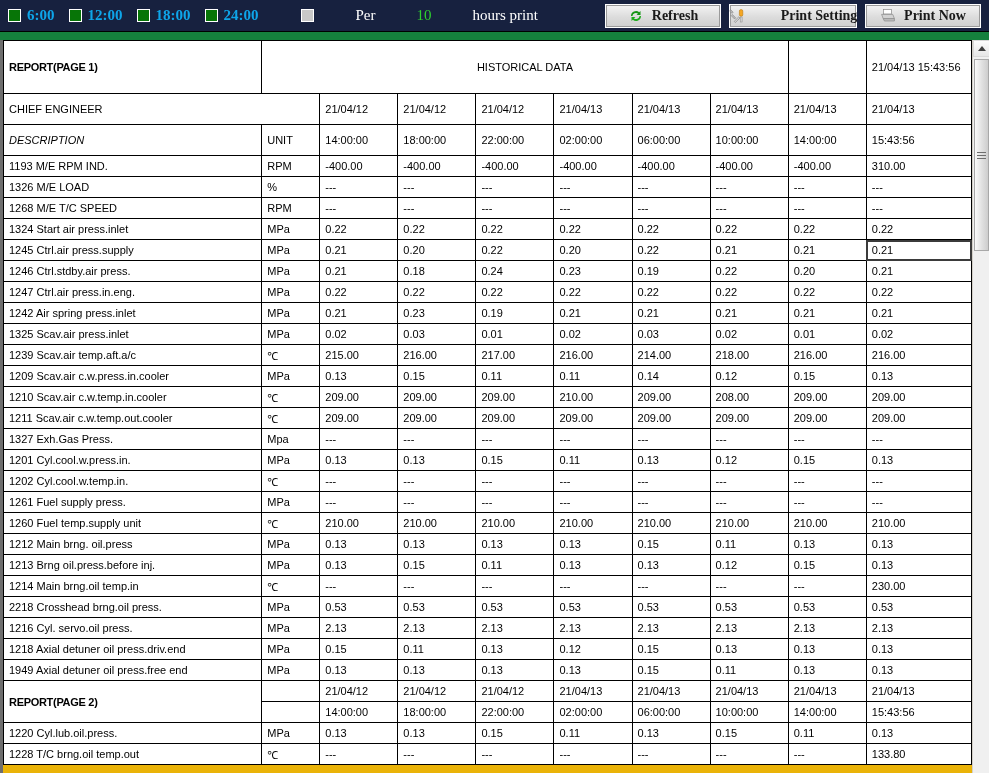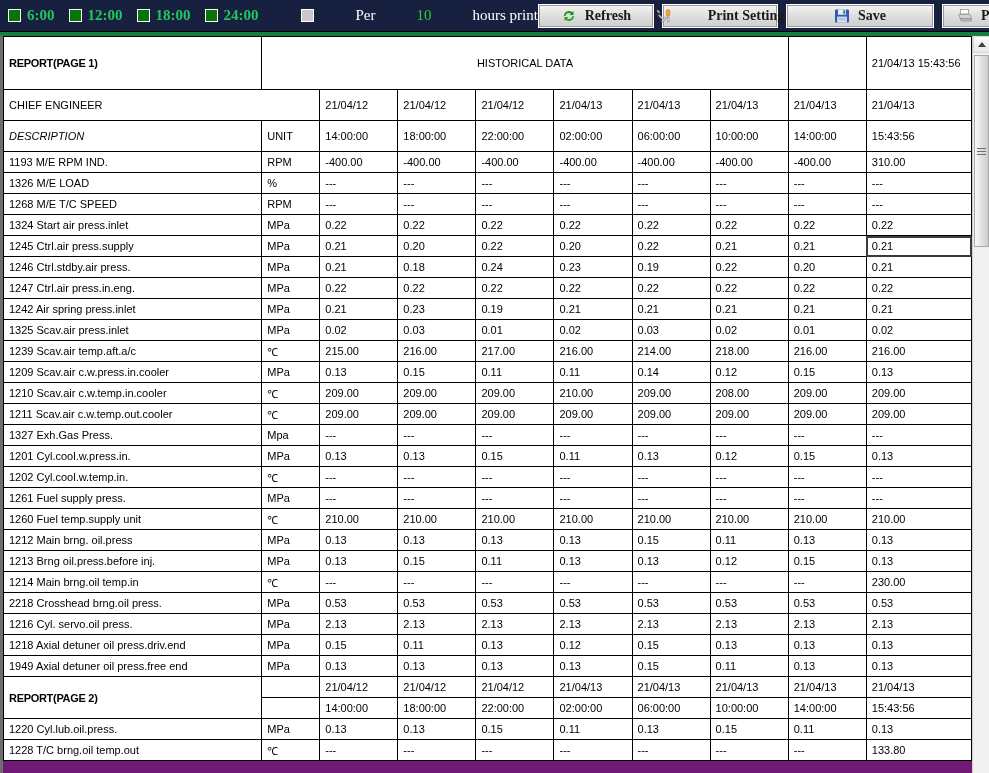--- a/index.html
+++ b/index.html
@@ -44,21 +44,21 @@
     background: #077507;
     display: inline-block;
     margin-right: 6px;
     box-sizing: border-box;
   }
   .chk.gray {
     background: #c8c8c8;
     border: 1px solid #ffffff;
   }
   .time-label {
-    color: #22c55e;
+    color: #0ea5e9;
     font-size: 15px;
     font-weight: bold;
     font-family: "Liberation Serif", serif;
     letter-spacing: 0px;
     white-space: nowrap;
   }
   .per-group {
     display: flex;
     align-items: center;
     white-space: nowrap;
@@ -96,34 +96,34 @@
     padding: 0 10px;
     box-sizing: border-box;
     cursor: pointer;
     font-family: "Liberation Serif", serif;
     font-weight: bold;
     font-size: 14px;
     color: #1a1a1a;
   }
   .tbtn-label { white-space: nowrap; }
   .tbtn.w-refresh { width: 116px; font-family: Liberation Serif, serif; }
-  .tbtn.w-printset { width: 116px; gap: 36px; }
+  .tbtn.w-printset { width: 128px; gap: 36px; }
   .tbtn.w-save { width: 148px; }
   .tbtn.w-printnow { width: 116px; }
   .ic { width: 16px; height: 16px; flex: 0 0 16px; display:block; }
 
   
   #report-area {
     position: relative;
     width: 989px;
     height: 741px;
     box-sizing: border-box;
-    background: #701a75;
+    background: #eab308;
     overflow: hidden;
-    border-top: 4px solid #15803d;
+    border-top: 8px solid #15803d;
   }
   #grid-wrap {
     position: absolute;
     left: 0; top: 0;
     width: 972px;
     height: 741px;
     overflow: hidden;
     box-sizing: border-box;
     border-left: 3px solid #6e6e6e;
   }
@@ -263,31 +263,20 @@
     <div class="tbtn w-printset">
       <svg class="ic" viewBox="0 0 16 16">
         <path d="M2 2l2.2 2.2L3 5.4 1 3.3V2zM3.3 6.4l3.4 3.4-1.2 1.2-3.4-3.4z" fill="#b9b9b9" stroke="#777" stroke-width=".5"></path>
         <path d="M5.2 13.4l4.6-4.6 1.2 1.2-4.6 4.6z" fill="#cfcfcf" stroke="#777" stroke-width=".5"></path>
         <rect x="10.4" y="1.6" width="3.4" height="6.6" rx="1.5" fill="#f5a623" stroke="#b97b12" stroke-width=".6"></rect>
         <rect x="11.2" y="9" width="1.9" height="5" fill="#d8d8d8" stroke="#888" stroke-width=".5"></rect>
       </svg>
       <span class="tbtn-label">Print Setting</span>
     </div>
 
-    <div class="tbtn w-save">
-      <svg class="ic" viewBox="0 0 16 16">
-        <rect x="1" y="1.5" width="14" height="13" rx="1" fill="#2f5fa8"></rect>
-        <rect x="4" y="1.5" width="8" height="5.2" fill="#e9eef7"></rect>
-        <rect x="9.2" y="2.3" width="2" height="3.6" fill="#3b6fbe"></rect>
-        <rect x="3.2" y="8.6" width="9.6" height="5.9" fill="#dde6f5"></rect>
-        <rect x="4.4" y="9.8" width="7.2" height="1" fill="#9fb3d4"></rect>
-        <rect x="4.4" y="11.4" width="7.2" height="1" fill="#9fb3d4"></rect>
-      </svg>
-      <span class="tbtn-label">Save</span>
-    </div>
 
     <div class="tbtn w-printnow">
       <svg class="ic" viewBox="0 0 16 16">
         <rect x="3.4" y="1.6" width="8" height="4.4" fill="#ffffff" stroke="#8a8a8a" stroke-width=".7"></rect>
         <path d="M1.6 6.4h11.2l1.6 4.2H3.2z" fill="#d2d2d2" stroke="#8a8a8a" stroke-width=".7"></path>
         <path d="M3.2 10.6h11.2v2.4H4.4z" fill="#bdbdbd" stroke="#8a8a8a" stroke-width=".7"></path>
       </svg>
       <span class="tbtn-label">Print Now</span>
     </div>
   </div>

